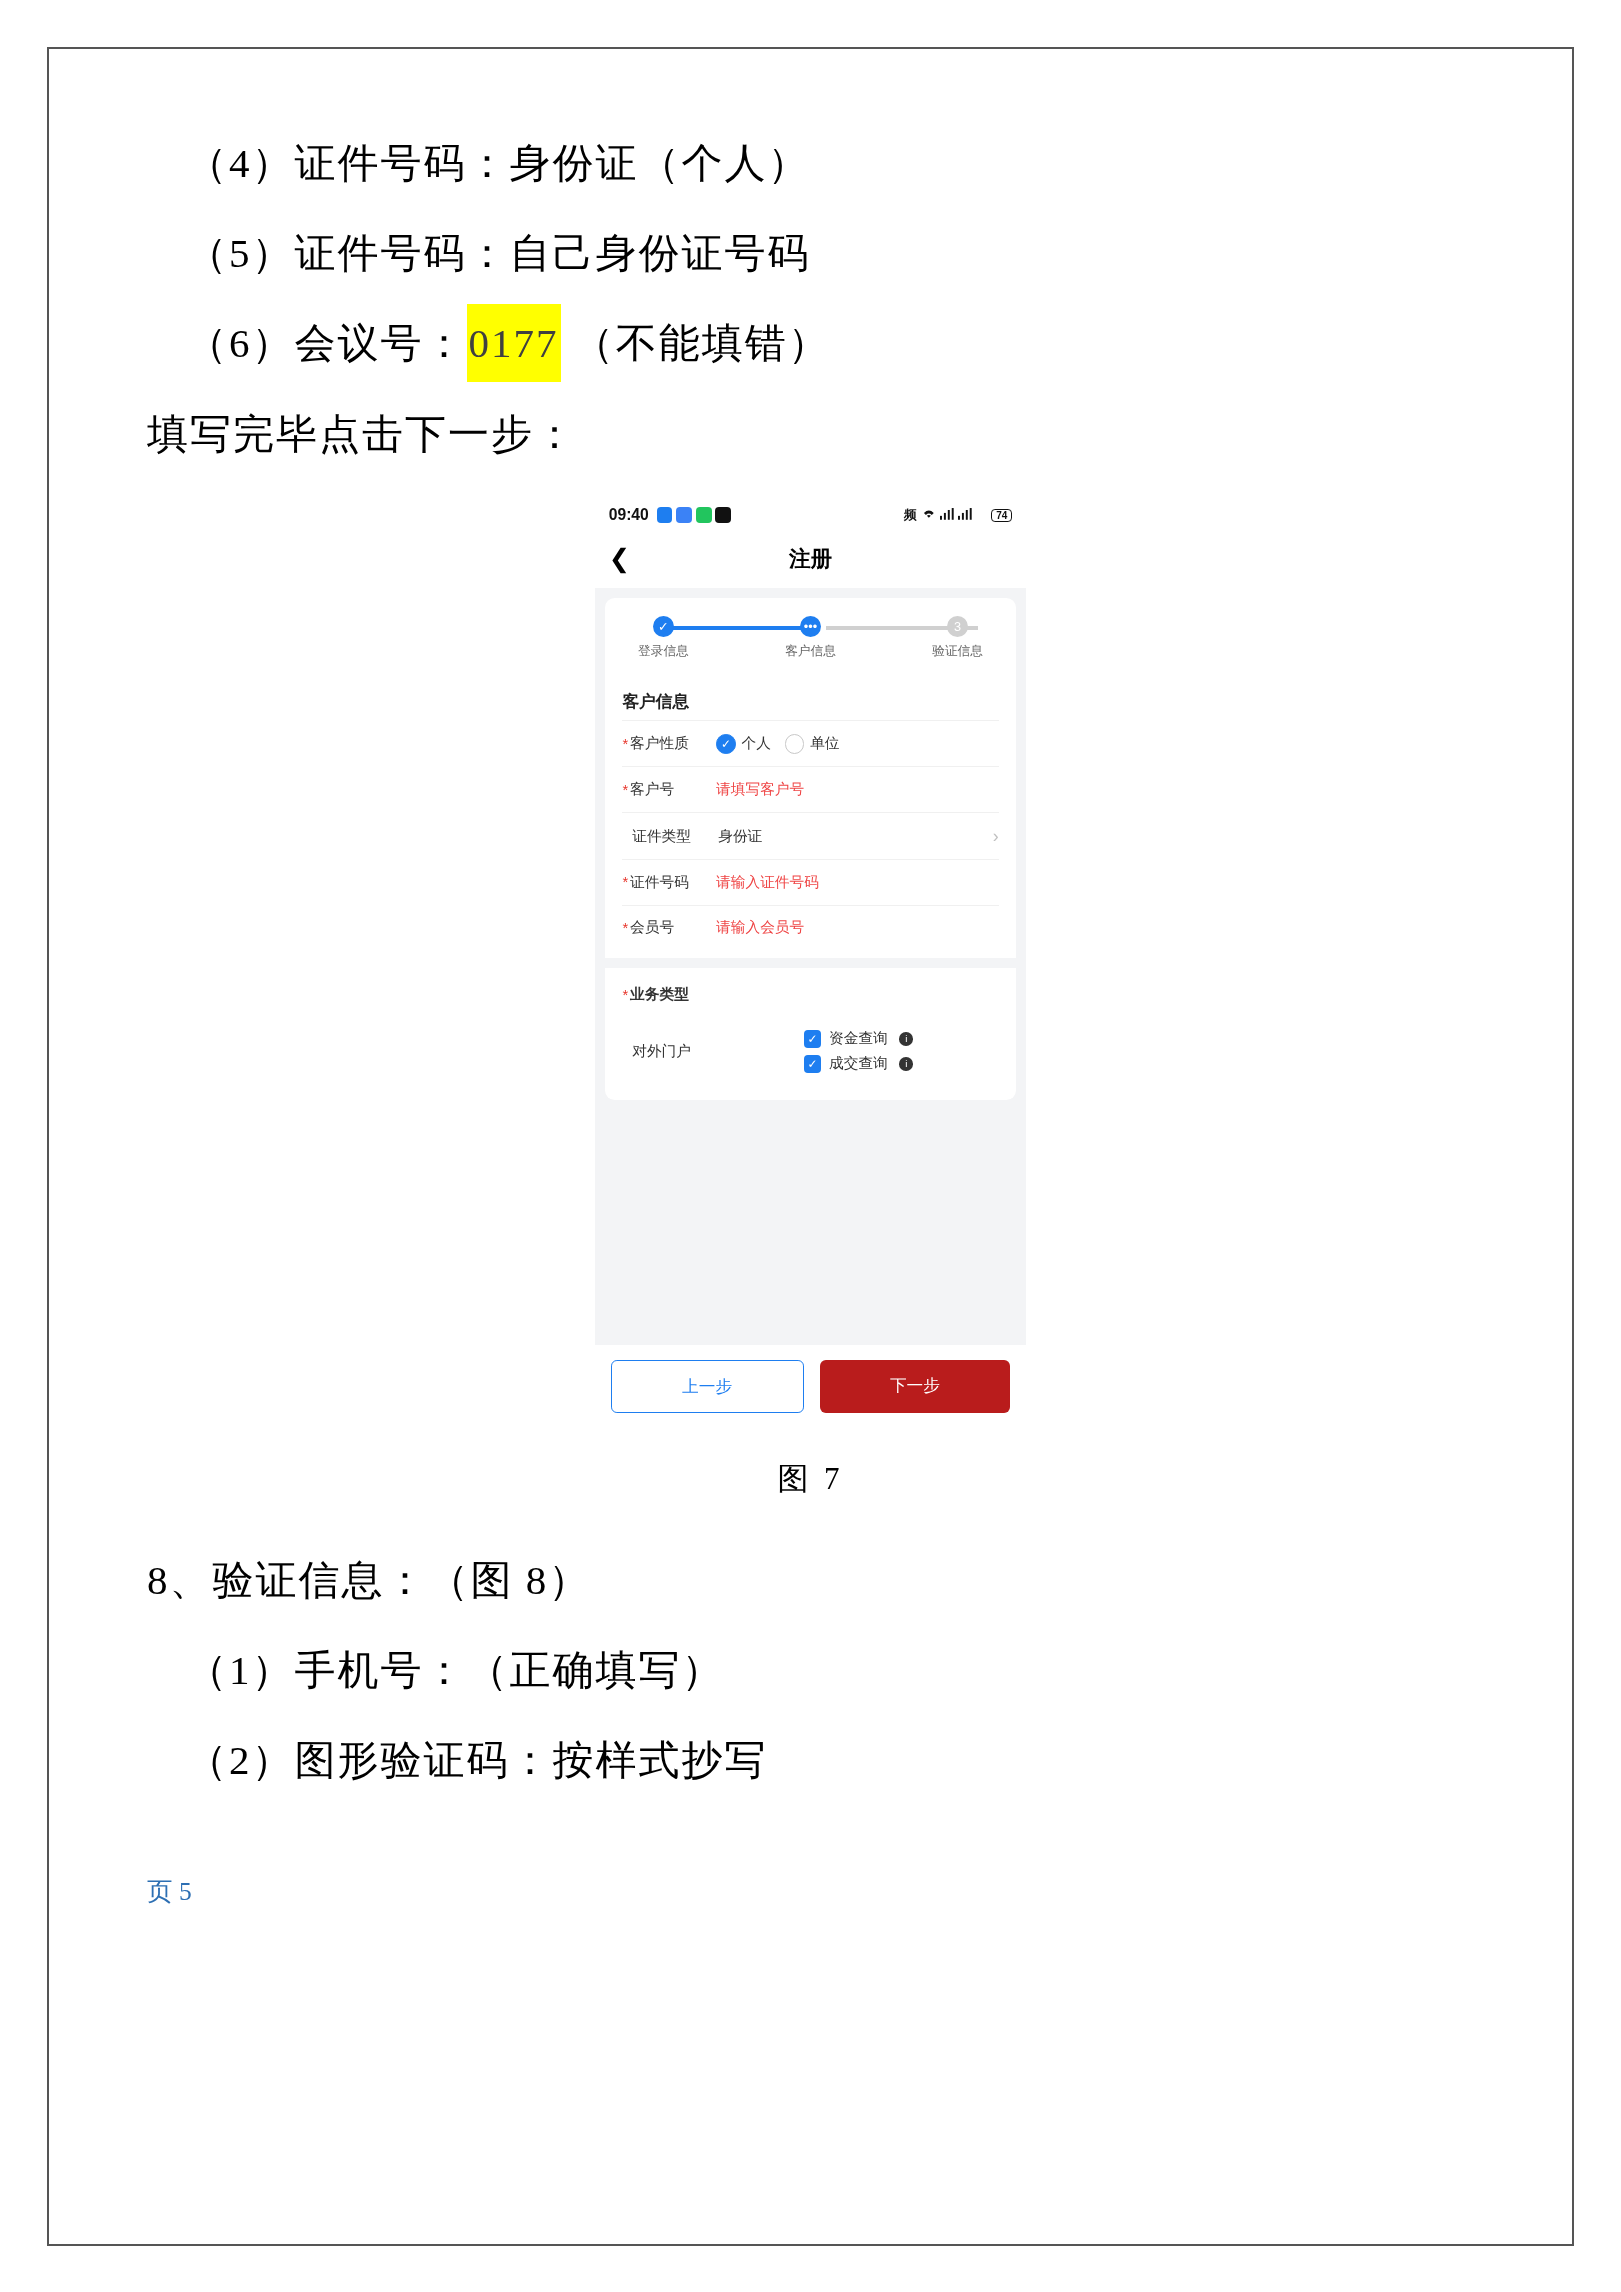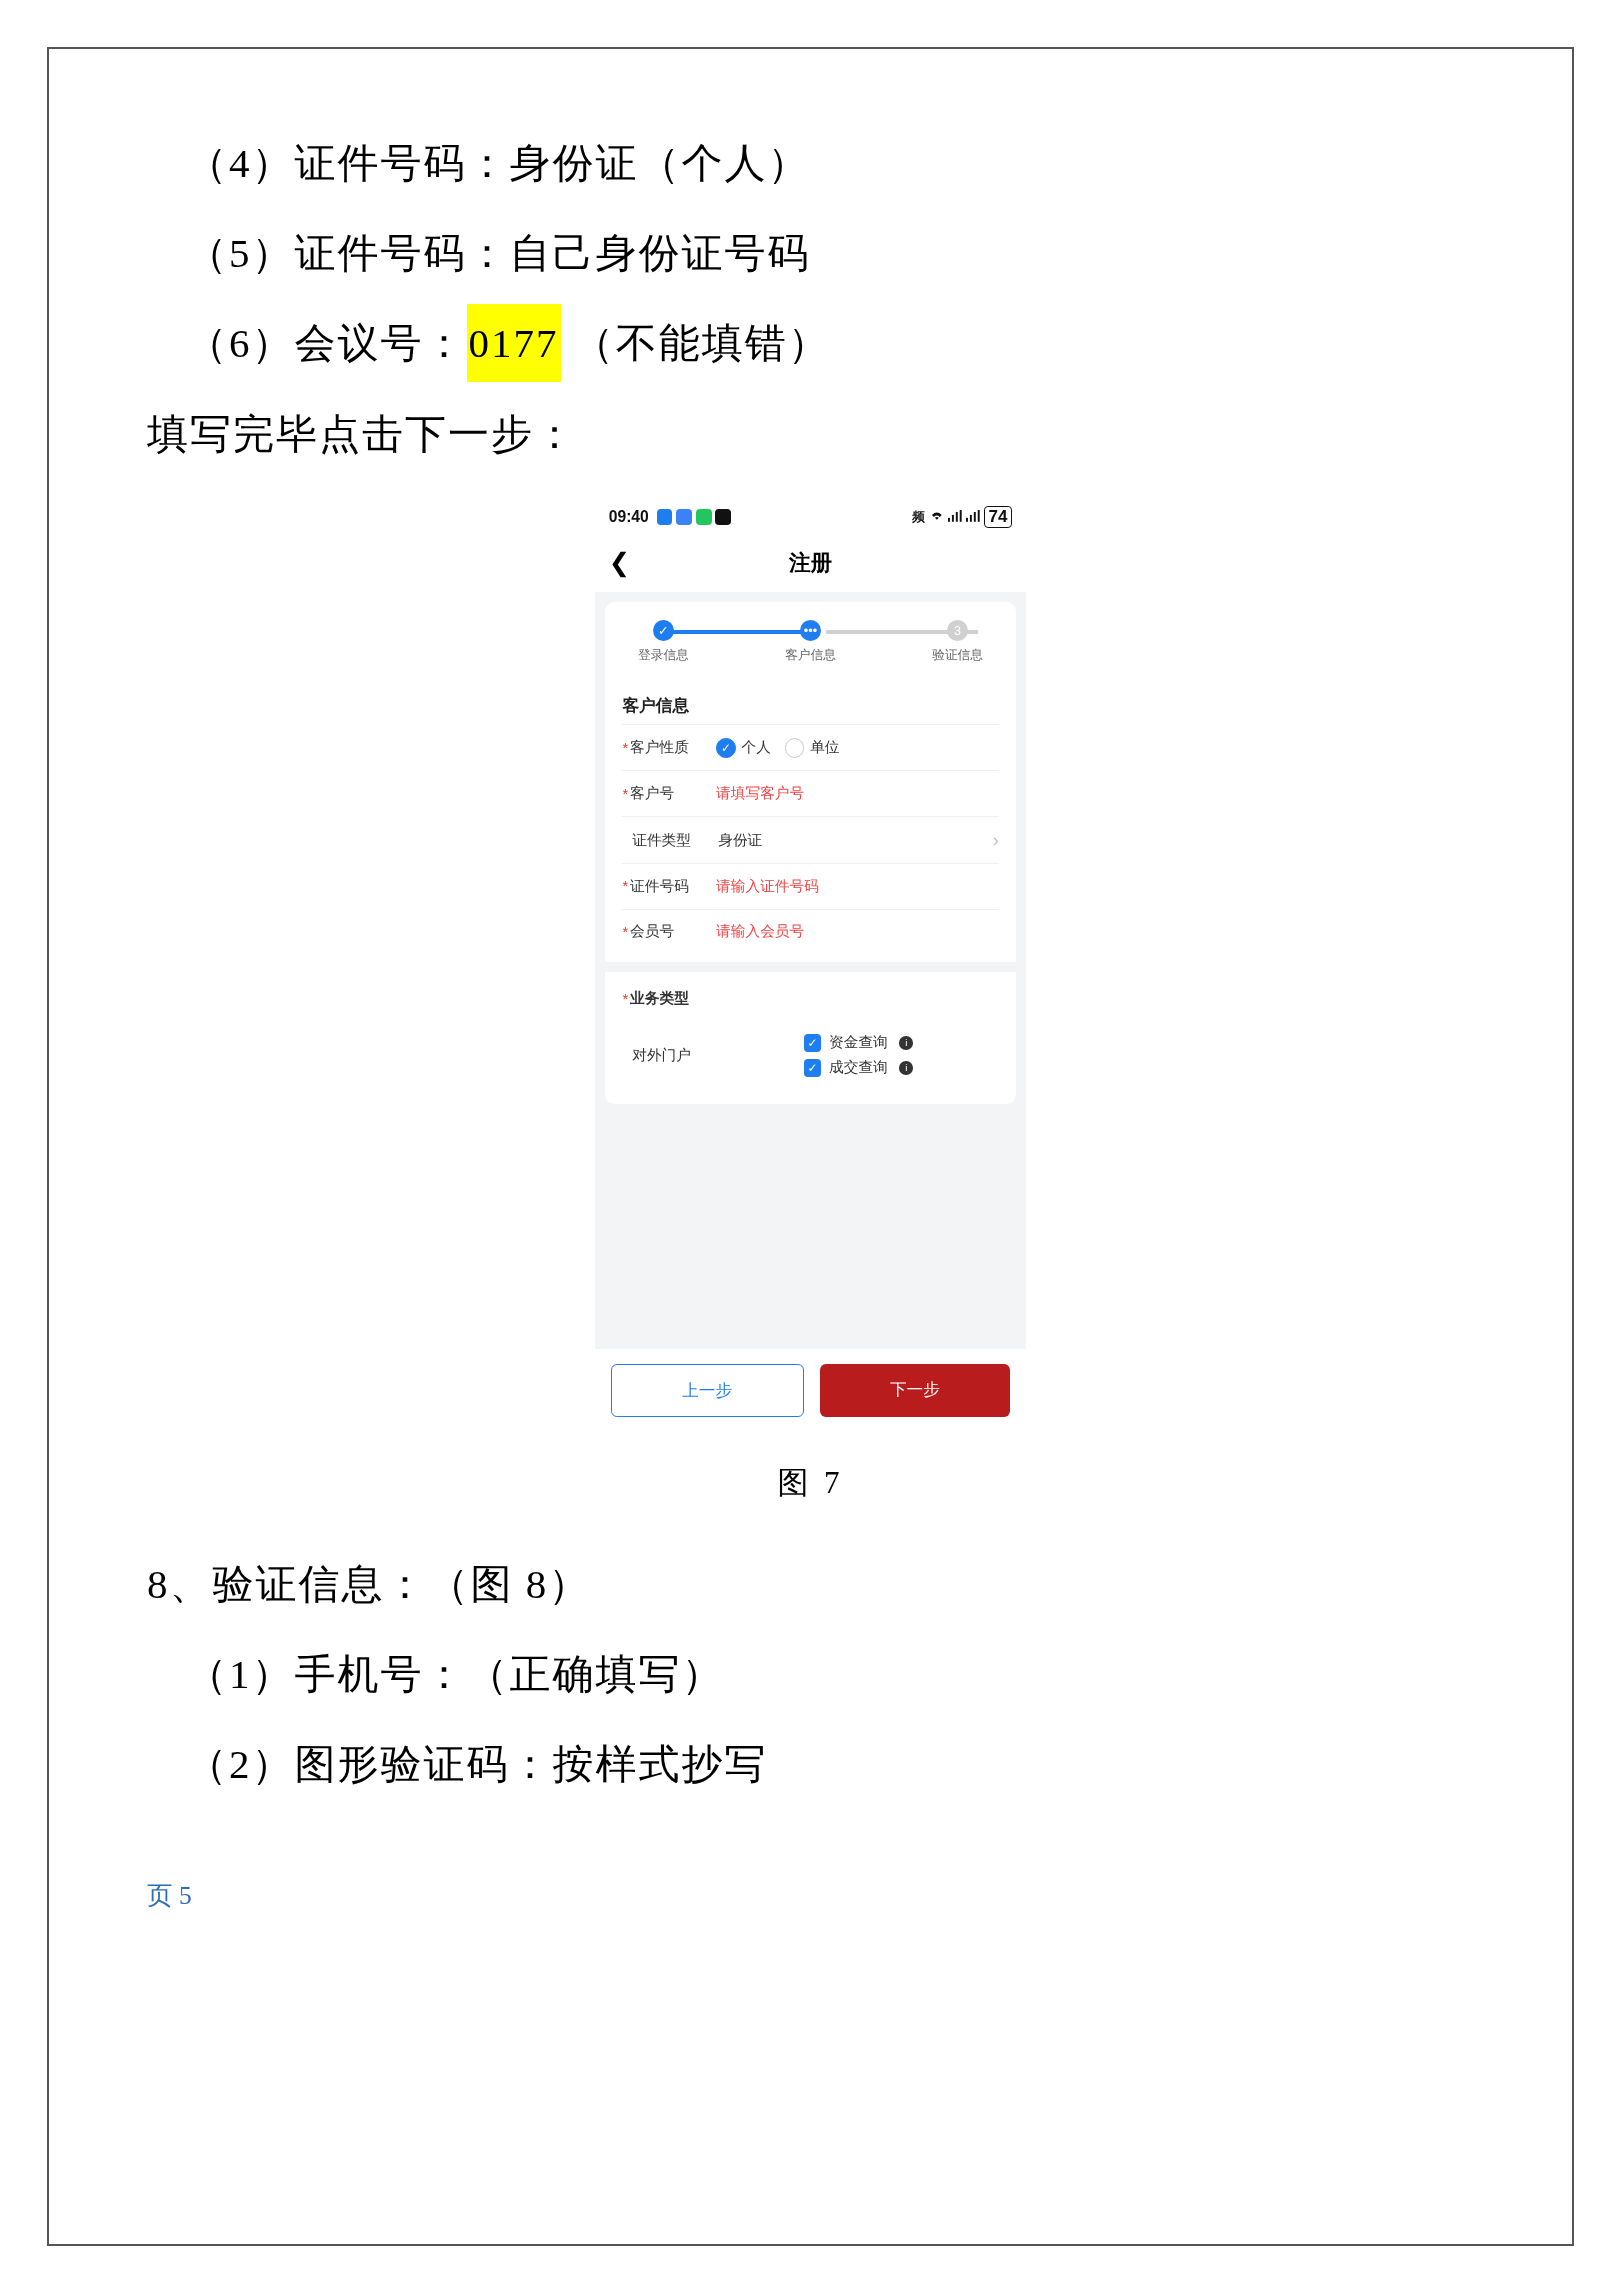--- a/index.html
+++ b/index.html
@@ -19,21 +19,21 @@
     .doc-line {
       font-size: 41px;
       line-height: 2.2;
       letter-spacing: 2px;
       color: #000;
       margin-left: 39px;
     }
     .doc-line.less-indent { margin-left: 0; }
     .highlight {
       background: #ffff00;
-      color: #000000;
+      color: #404040;
       padding: 16px 2px;
       text-align: center;
     }
 
     
     .phone {
       width: 431px;
       margin: 19.6px auto 29px auto;
       font-family: -apple-system, "Helvetica Neue", Arial, sans-serif;
       background: #f3f4f6;
@@ -49,21 +49,21 @@
       color: #111;
     }
     .sb-left { display: flex; align-items: center; gap: 3.9px; }
     .sb-time { margin-right: 4px; }
     .sb-ico {
       width: 15.7px; height: 15.7px; border-radius: 3.9px;
       display: inline-block; font-size: 9.8px; line-height: 15.7px;
       text-align: center; color: #fff;
     }
     .sb-right { display: flex; align-items: center; gap: 3.9px; font-size: 12.7px; }
-    .sb-batt { border: 1.5px solid #111; border-radius: 3.9px; padding: 0 3.9px; font-size: 17px; }
+    .sb-batt { border: 1.5px solid #111; border-radius: 3.9px; padding: 0 3.9px; font-size: 10px; margin-left: 16px; }
 
     .navbar {
       background: #fff;
       display: flex; align-items: center; justify-content: center;
       position: relative;
       padding: 11.8px 0 15.7px 0;
     }
     .nav-back {
       position: absolute; left: 13.7px; font-size: 25.5px; font-weight: 300;
     }

